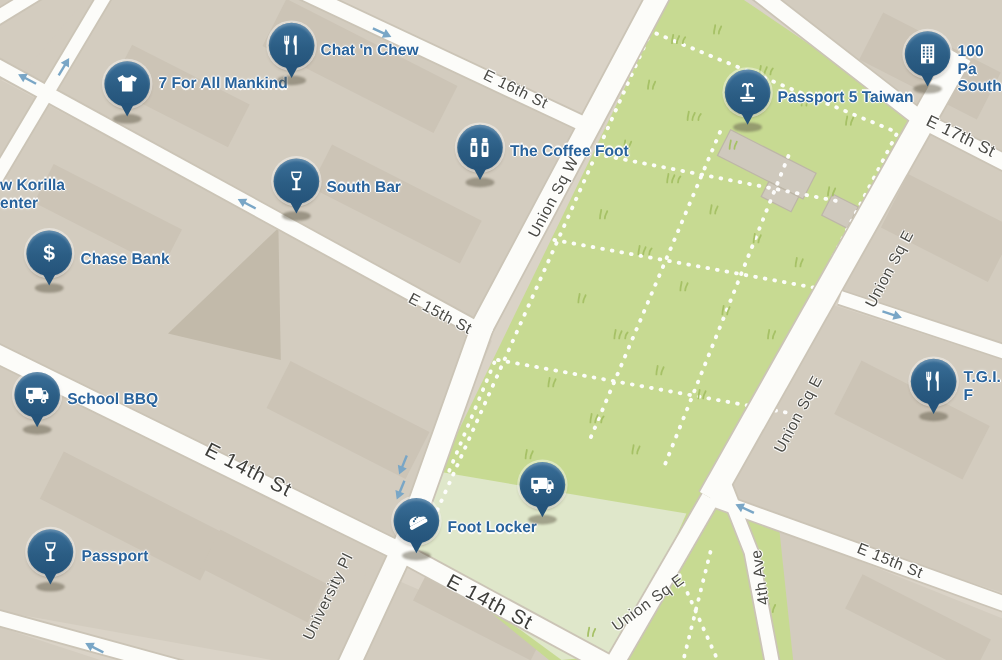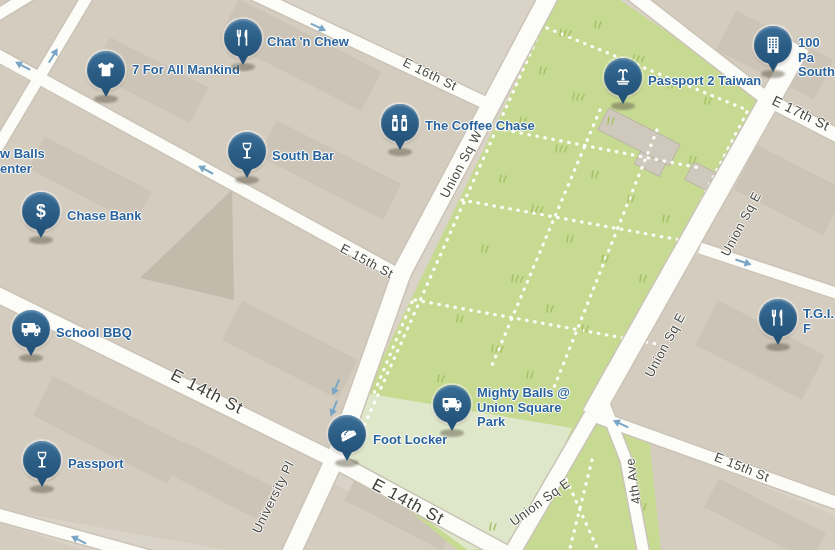--- a/index.html
+++ b/index.html
@@ -217,21 +217,21 @@
 <div class="slabel mid" style="left:801px;top:113px;--r:26deg">E 17th St</div>
 <div class="slabel" style="left:741px;top:224px;--r:-62deg">Union Sq E</div>
 <div class="slabel" style="left:665px;top:345px;--r:-62deg">Union Sq E</div>
 <div class="slabel" style="left:742px;top:467px;--r:22deg">E 15th St</div>
 <div class="slabel" style="left:633px;top:481px;--r:-98deg">4th Ave</div>
 <div class="slabel big" style="left:207px;top:392px;--r:27deg">E 14th St</div>
 <div class="slabel big" style="left:408px;top:502px;--r:28deg">E 14th St</div>
 <div class="slabel" style="left:273px;top:497px;--r:-64deg">University Pl</div>
 <div class="slabel" style="left:540px;top:502px;--r:-36deg">Union Sq E</div>
 
-<div class="vlabel" style="left:0px;top:147px">w Balls
+<div class="vlabel" style="left:0px;top:147px">w Korilla
 enter</div>
 
 <div class="pin" style="left:106px;top:70px">
   <svg width="22" height="22" viewBox="0 0 20 20">
     <path fill="#fff" d="M6.8,3.2 L2.6,5.4 L4,8.3 L6,7.5 L6,15.7 L14,15.7 L14,7.5 L16,8.3 L17.4,5.4 L13.2,3.2 C13,4.5 11.7,5.3 10,5.3 C8.3,5.3 7,4.5 6.8,3.2 Z"></path>
   </svg>
 </div>
 <div class="vlabel vc" style="left:132px;top:70px">7 For All Mankind</div>
 
 <div class="pin" style="left:243px;top:38px">
@@ -247,21 +247,21 @@
     <g fill="#fff">
       <rect x="3.4" y="2.8" width="4" height="3.2" rx="0.8"></rect>
       <rect x="2.8" y="6.2" width="5.2" height="11" rx="1"></rect>
       <rect x="11.8" y="2.8" width="4" height="3.2" rx="0.8"></rect>
       <rect x="11.2" y="6.2" width="5.2" height="11" rx="1"></rect>
     </g>
     <rect x="4.2" y="8.6" width="2.4" height="4.8" fill="#2b5d84"></rect>
     <rect x="12.6" y="8.6" width="2.4" height="4.8" fill="#2b5d84"></rect>
   </svg>
 </div>
-<div class="vlabel vc" style="left:425px;top:126px">The Coffee Chase</div>
+<div class="vlabel vc" style="left:425px;top:126px">The Coffee Foot</div>
 
 <div class="pin" style="left:247px;top:151px">
   <svg width="22" height="22" viewBox="0 0 20 20">
     <path fill="#fff" d="M6,2.6 H14 C14,7.2 12.6,9 10.9,9.6 L10.9,15.4 H13.2 V16.9 H6.8 V15.4 H9.1 L9.1,9.6 C7.4,9 6,7.2 6,2.6 Z M7.1,3.8 C7.3,5.6 7.8,6.9 8.6,7.6 H11.4 C12.2,6.9 12.7,5.6 12.9,3.8 Z" fill-rule="evenodd"></path>
   </svg>
 </div>
 <div class="vlabel vc" style="left:272px;top:156px">South Bar</div>
 
 <div class="pin" style="left:41px;top:211px">
   <svg width="22" height="22" viewBox="0 0 20 20">
@@ -313,39 +313,36 @@
       <path d="M13.7,6.6 H16.6 L18.5,9.4 V13.2 H13.7 Z"></path>
       <circle cx="5.3" cy="14.6" r="2"></circle>
       <circle cx="14.8" cy="14.6" r="2"></circle>
     </g>
     <rect x="3.2" y="6.4" width="3.4" height="2.8" fill="#2b5d84"></rect>
     <rect x="14.6" y="7.4" width="2.2" height="2.2" fill="#2b5d84"></rect>
     <circle cx="5.3" cy="14.6" r="0.8" fill="#2b5d84"></circle>
     <circle cx="14.8" cy="14.6" r="0.8" fill="#2b5d84"></circle>
   </svg>
 </div>
-<div class="vlabel" style="left:477px;top:386px">Mighty Balls @
-Union Square
-Park</div>
 
 <div class="pin" style="left:623px;top:77px">
   <svg width="22" height="22" viewBox="0 0 20 20">
     <g stroke="#fff" stroke-width="1.5" fill="none" stroke-linecap="round">
       <path d="M10,11.5 V5.2"></path>
       <path d="M10,5.4 C9.4,3 6.8,3 6.4,5.2"></path>
       <path d="M10,5.4 C10.6,3 13.2,3 13.6,5.2"></path>
     </g>
     <g fill="#fff">
       <rect x="8.6" y="11" width="2.8" height="2"></rect>
       <rect x="4.4" y="13.4" width="11.2" height="1.6"></rect>
       <rect x="5.6" y="15.6" width="8.8" height="1.4"></rect>
     </g>
   </svg>
 </div>
-<div class="vlabel vc" style="left:648px;top:81px">Passport 2 Taiwan</div>
+<div class="vlabel vc" style="left:648px;top:81px">Passport 5 Taiwan</div>
 
 <div class="pin" style="left:773px;top:45px">
   <svg width="22" height="22" viewBox="0 0 20 20">
     <rect x="5" y="2.6" width="10" height="14.6" fill="#fff"></rect>
     <g fill="#2b5d84">
       <rect x="6.4" y="4.2" width="1.5" height="1.5"></rect>
           <rect x="9.2" y="4.2" width="1.5" height="1.5"></rect>
           <rect x="12" y="4.2" width="1.5" height="1.5"></rect>
       <rect x="6.4" y="6.6" width="1.5" height="1.5"></rect>
           <rect x="9.2" y="6.6" width="1.5" height="1.5"></rect>

